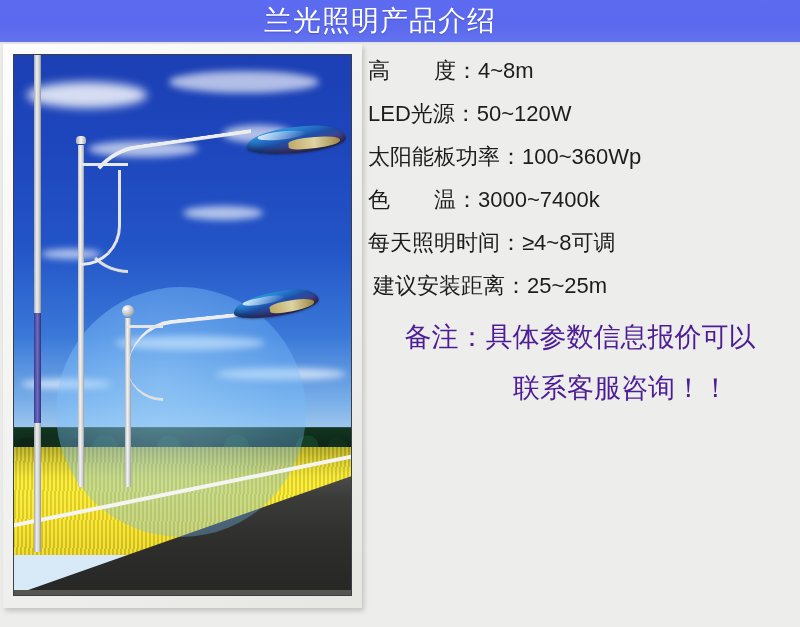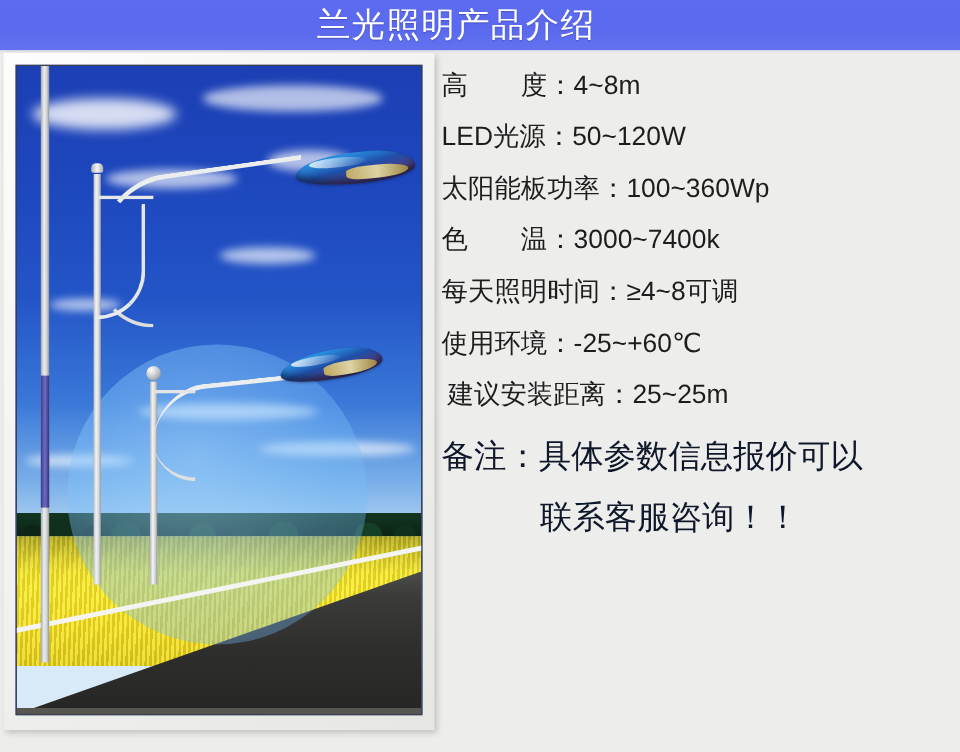--- a/index.html
+++ b/index.html
@@ -239,24 +239,25 @@
     line-height:1.0;
     color:#1d1d1d;
     white-space:pre;
     margin-bottom:21px;
     font-family:"Liberation Sans","DejaVu Sans",sans-serif;
   }
   .spec-line.indent{ padding-left:5px; }
 
   .note{
     margin-top:27px;
-    color:#0f172a;
+    color:#4c1d95;
     font-size:27px;
     line-height:1.0;
     white-space:pre;
+    text-align:center;
   }
   .note-l2{ margin-top:24px; padding-left:82px; }
 </style>
 </head>
 <body>
 
 <div class="banner">
   <div class="banner-title">兰光照明产品介绍</div>
 </div>
 <div class="banner-underline"></div>
@@ -316,18 +317,17 @@
 
   </div>
 </div>
 
 <div class="spec-panel">
   <div class="spec-line">高　　度：4~8m</div>
   <div class="spec-line">LED光源：50~120W</div>
   <div class="spec-line">太阳能板功率：100~360Wp</div>
   <div class="spec-line">色　　温：3000~7400k</div>
   <div class="spec-line">每天照明时间：≥4~8可调</div>
-  <div class="spec-line">使用环境：-25~+60℃</div>
   <div class="spec-line indent">建议安装距离：25~25m</div>
 
   <div class="note">备注：具体参数信息报价可以</div>
   <div class="note note-l2">联系客服咨询！！</div>
 </div>
 
 </body></html>

